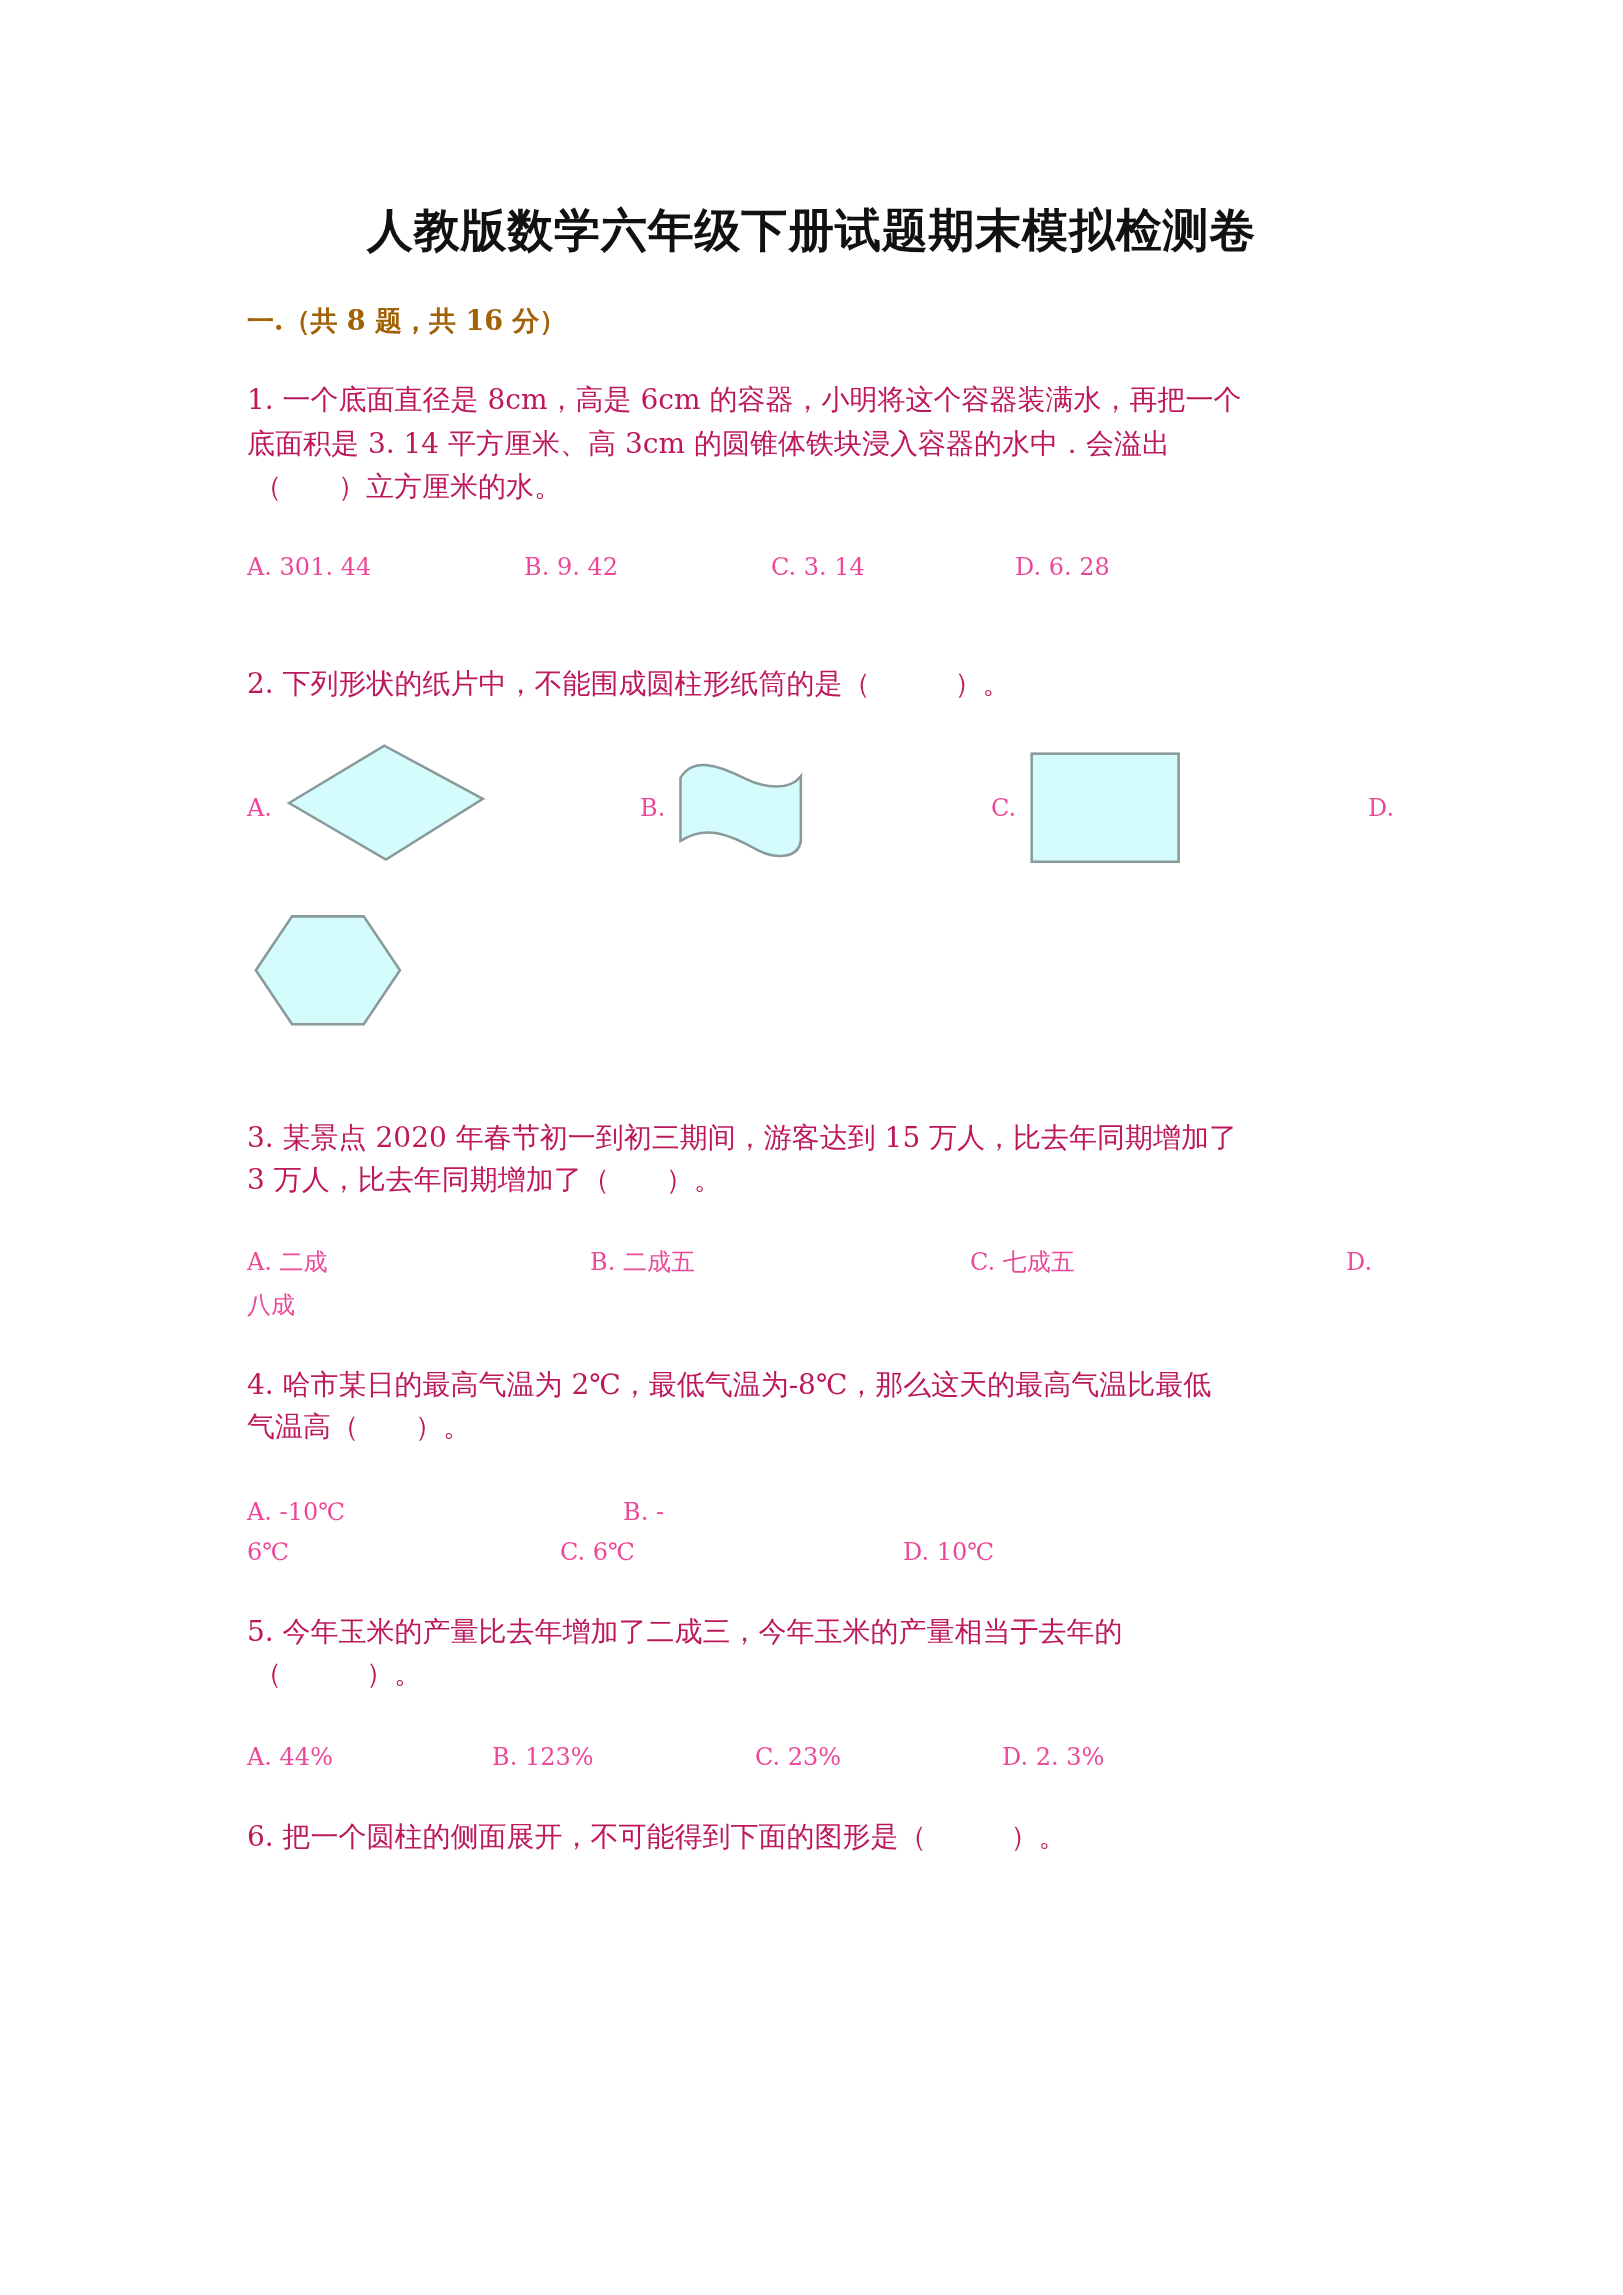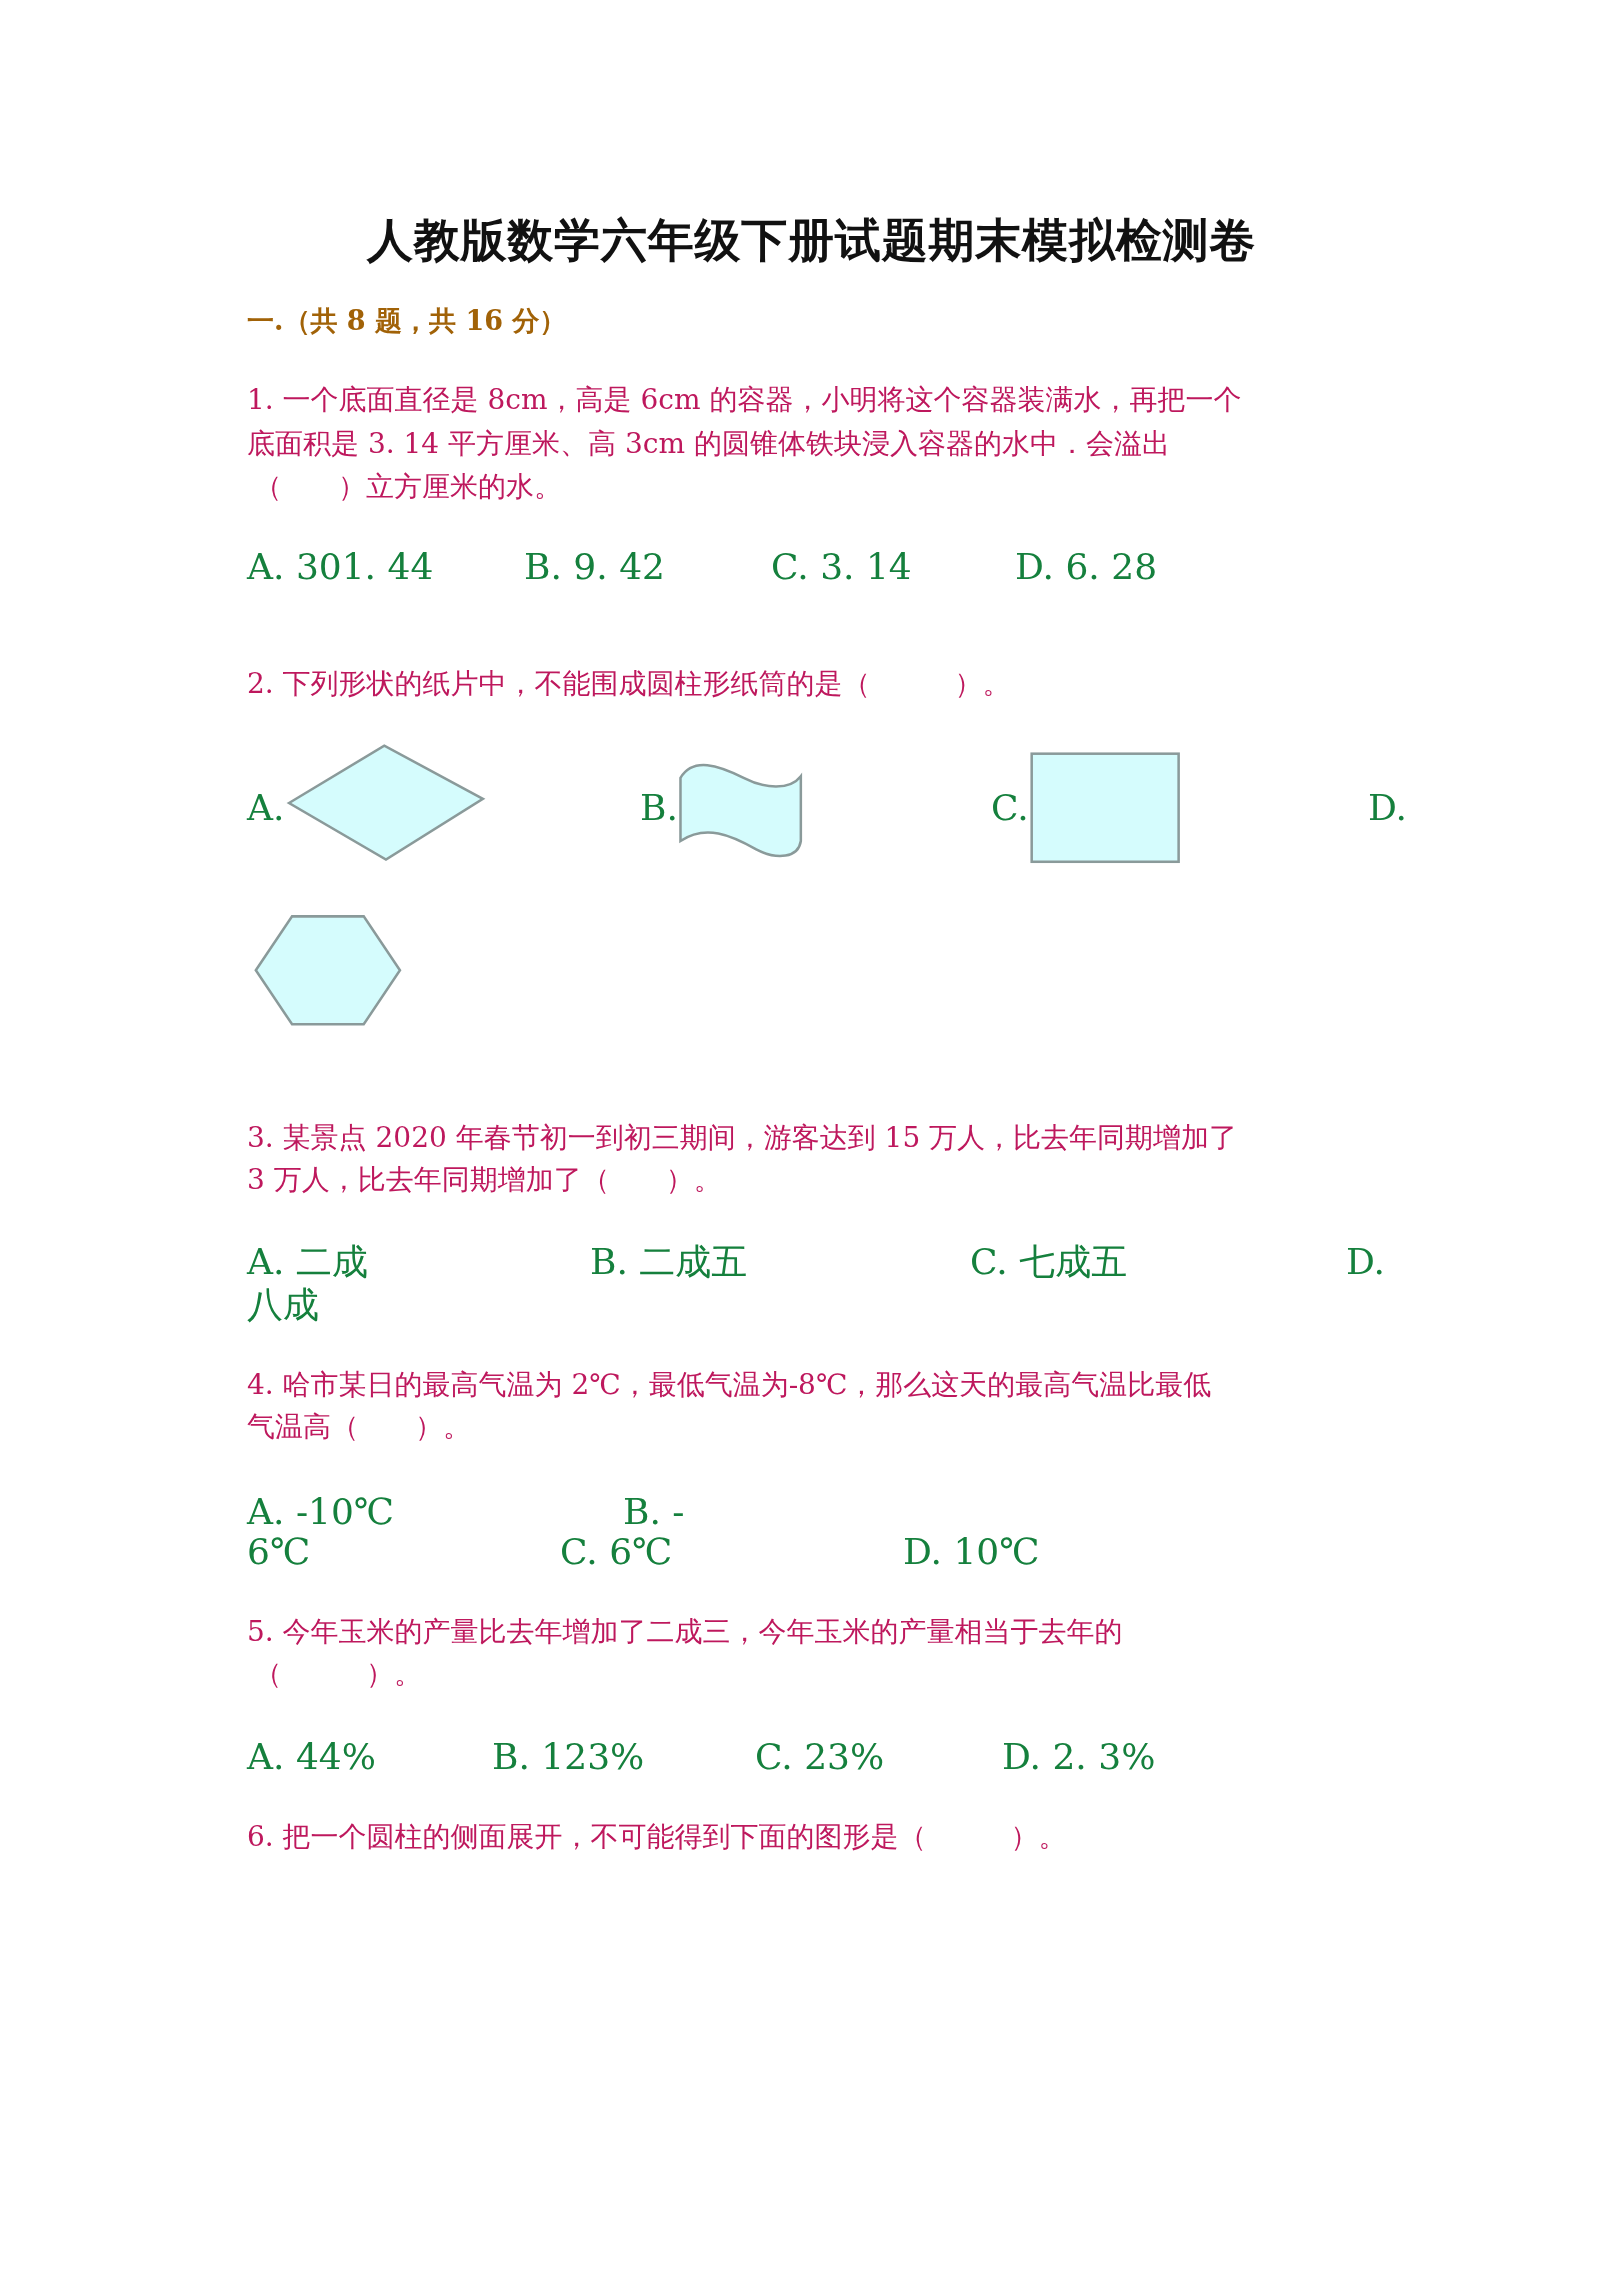--- a/index.html
+++ b/index.html
@@ -1,24 +1,24 @@
 <!DOCTYPE html>
 <html style="font-size:13.5px"><head>
 <meta charset="utf-8">
 <style>
   html, body { margin: 0; padding: 0; background: #ffffff; }
   body { width: 1623px; height: 2295px; position: relative; overflow: hidden;
          font-family: "DejaVu Serif", "Liberation Serif", serif; color: #1a1a1a; }
   .abs { position: absolute; white-space: nowrap; }
   .title { left: 0; width: 1623px; text-align: center; top: 200px;
            font-family: "DejaVu Sans", "Liberation Sans", sans-serif;
-           font-size: 46px; font-weight: bold; letter-spacing: 0.8px; color: #111; margin-top: 10px; }
+           font-size: 46px; font-weight: bold; letter-spacing: 0.8px; color: #111; }
   .section { left: 247px; top: 303px; font-size: 27px; font-weight: bold; color: #a16207; }
   .line { left: 247px; font-size: 28px; line-height: 34px; color: #be185d; }
-  .opt { font-size: 36px; line-height: 34px; color: #15803d; }
+  .opt { font-size: 24px; line-height: 34px; color: #ec4899; }
   svg.shape { position: absolute; overflow: visible; }
   .shape-fill { fill: #d5fcfd; stroke: #8a9a9a; stroke-width: 3; }
 </style>
 </head>
 <body>
 
 <div class="abs title">人教版数学六年级下册试题期末模拟检测卷</div>
 
 <div class="abs section">一.（共 8 题，共 16 分）</div>
 

